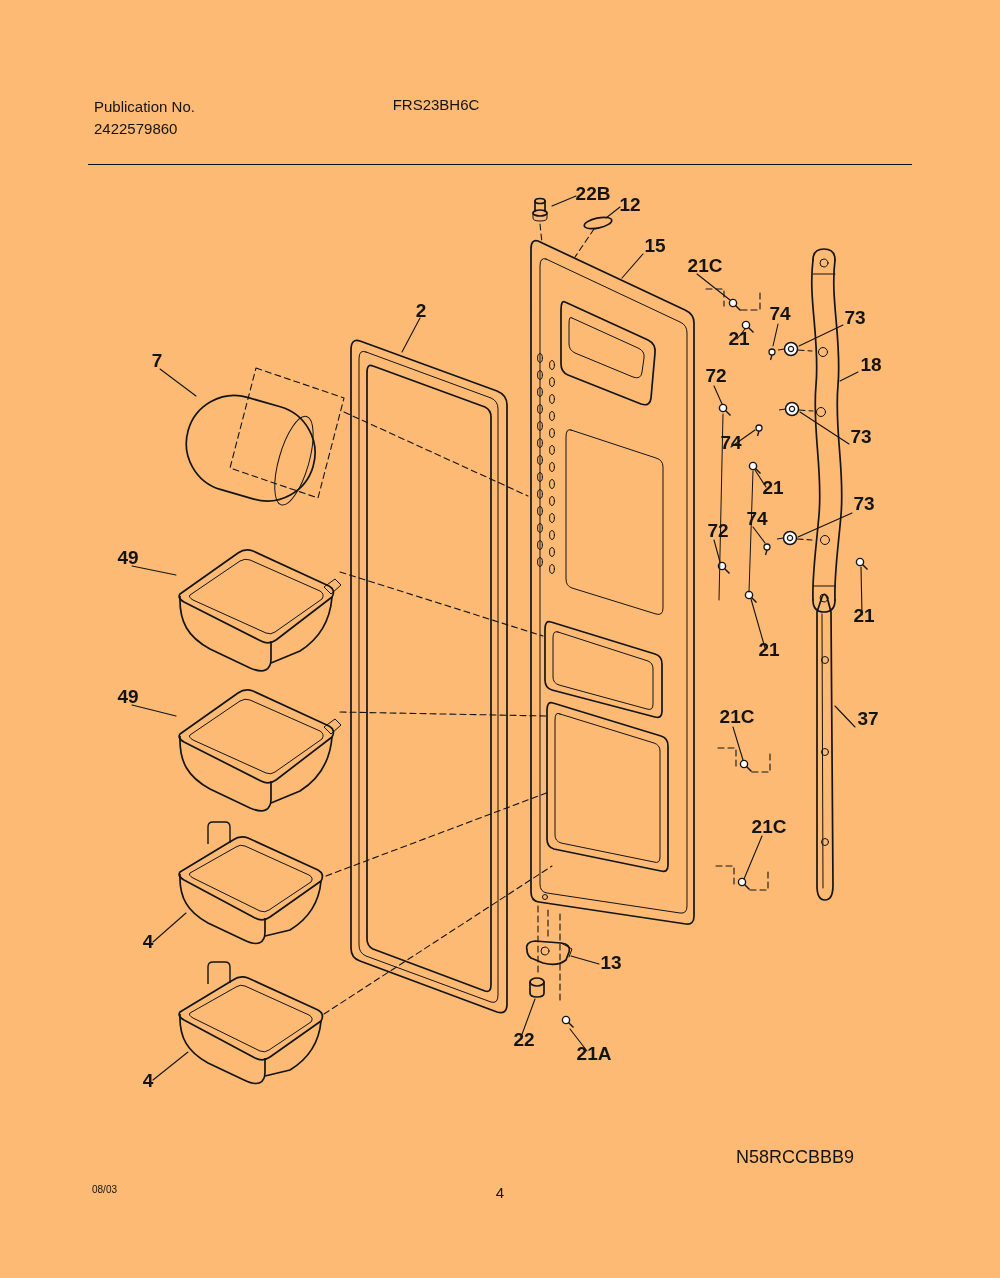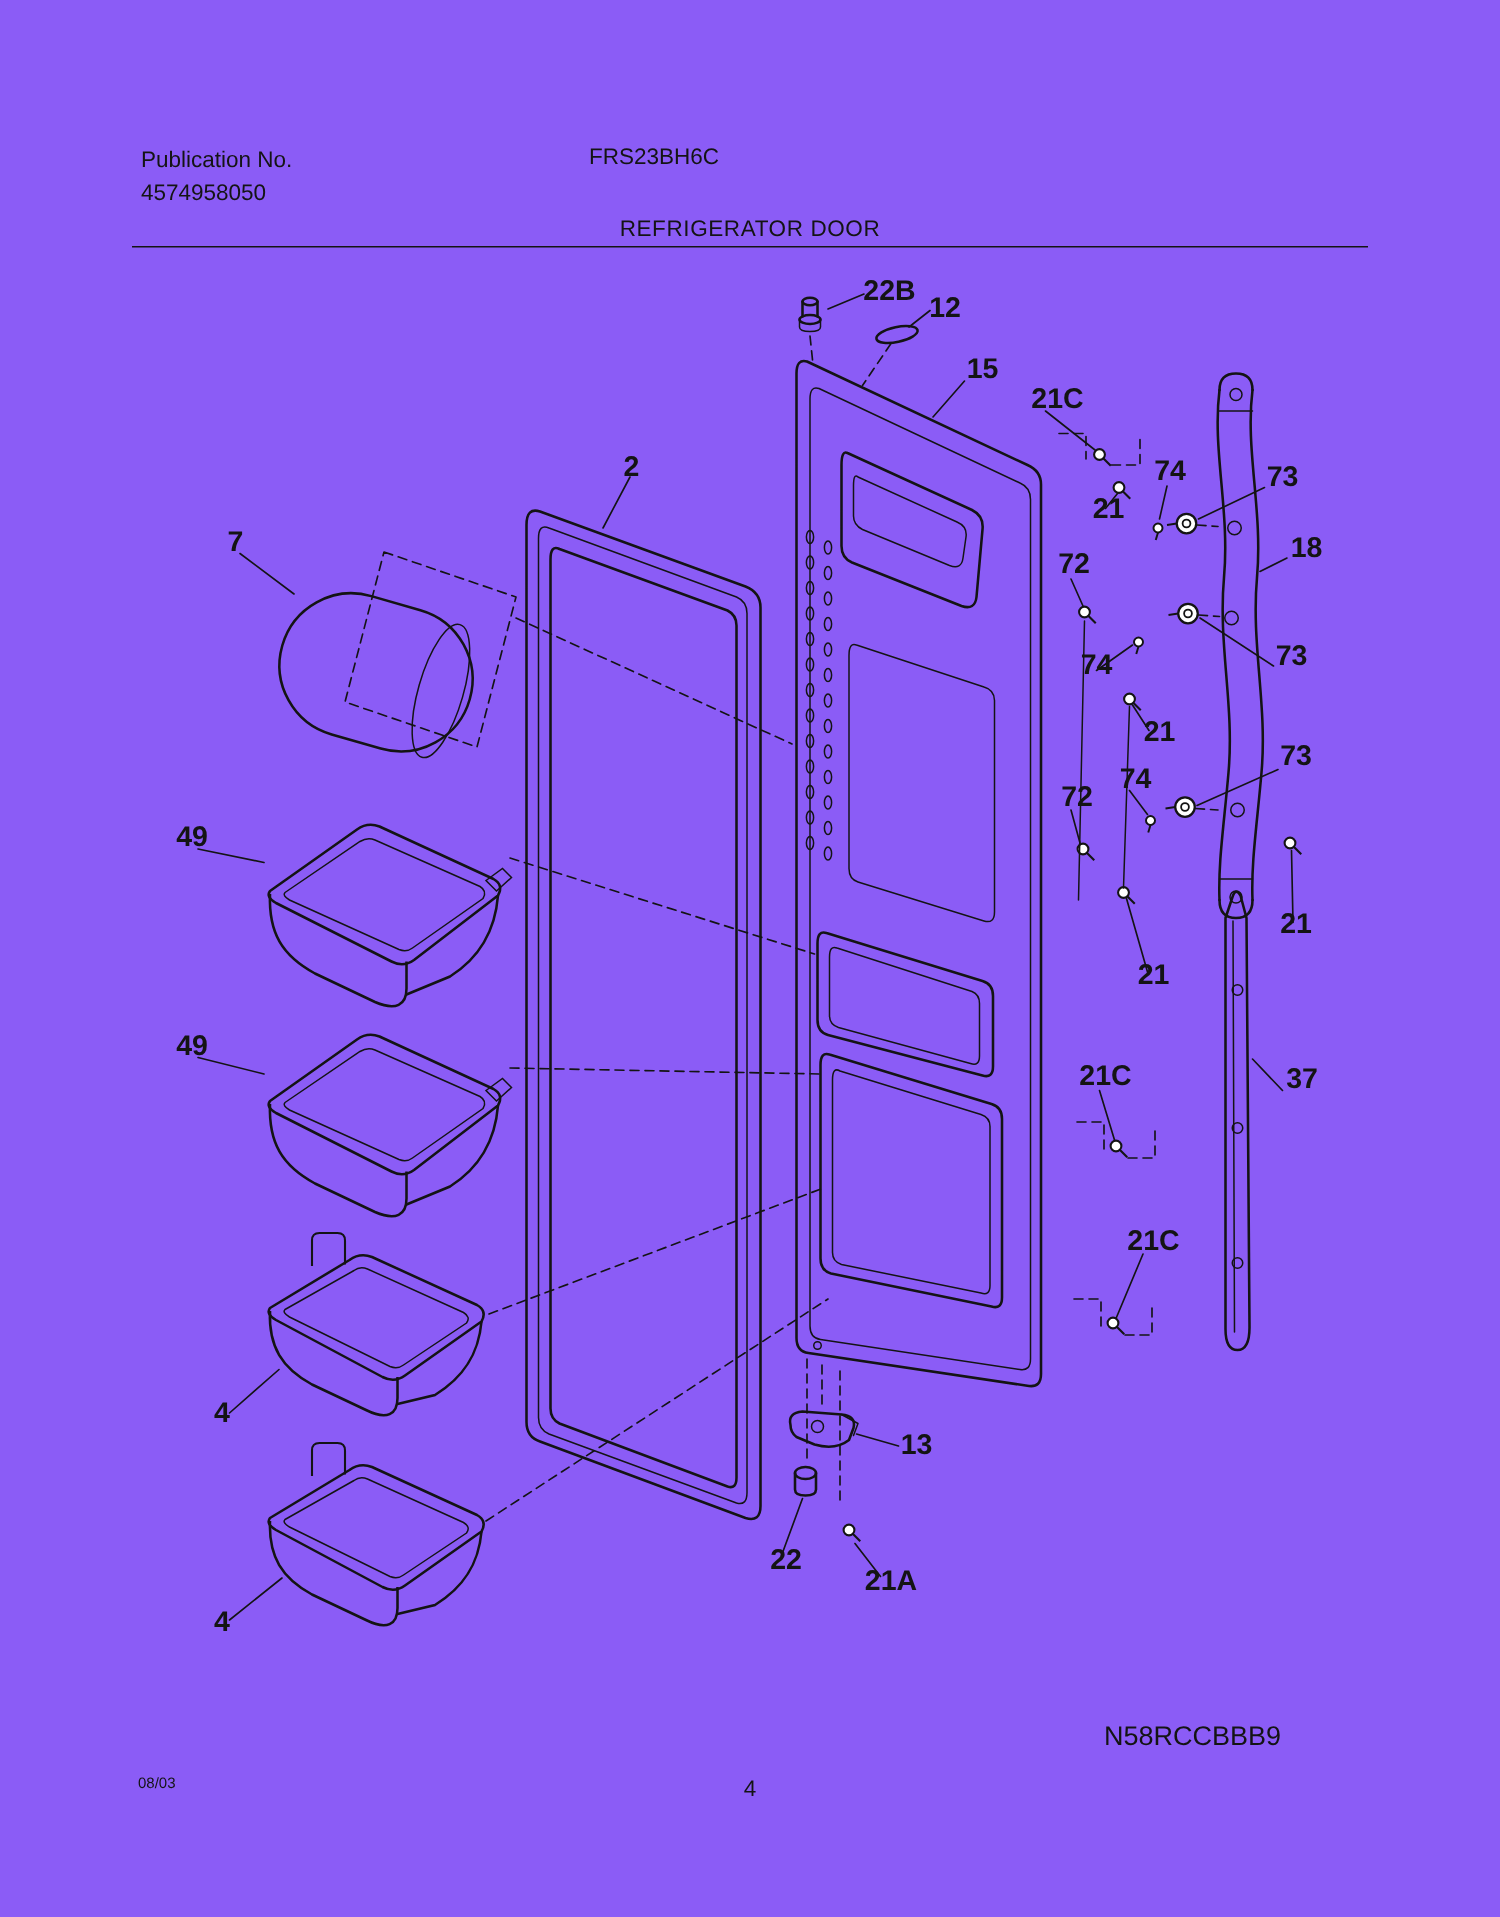--- a/index.html
+++ b/index.html
@@ -1,16 +1,16 @@
 <!DOCTYPE html>
 <html><head>
 <meta charset="utf-8">
 <style>
   html,body{margin:0;padding:0;background:#d9d9d9;}
-  .page{position:relative;width:1000px;height:1278px;margin:0 auto;background:#8b5cf6;
+  .page{position:relative;width:1000px;height:1278px;margin:0 auto;background:#fdba74;
         font-family:"Liberation Sans",sans-serif;color:#141414;overflow:hidden;}
   .hdr-pub{position:absolute;left:94px;top:96px;font-size:15px;line-height:22px;}
   .hdr-model{position:absolute;left:0;top:96px;width:872px;text-align:center;font-size:15px;}
   .title{position:absolute;left:0;top:144px;width:1000px;text-align:center;font-size:15px;letter-spacing:.4px;}
   .title-rule{position:absolute;left:88px;top:164px;width:824px;border-top:1.6px solid #141414;height:0;}
   .diagram-code{position:absolute;left:736px;top:1147px;font-size:18px;}
   .ftr-date{position:absolute;left:92px;top:1184px;font-size:10px;}
   .ftr-page{position:absolute;left:0;top:1184px;width:1000px;text-align:center;font-size:15px;}
   svg.diagram{position:absolute;left:0;top:0;}
   .art path,.art circle,.art ellipse,.art rect,.art line{fill:none;stroke:#141414;stroke-width:1.7;stroke-linejoin:round;stroke-linecap:round;}
@@ -19,24 +19,23 @@
   .art .dash{stroke-width:1.1;stroke-dasharray:6 4;}
   .callouts text{font-family:"Liberation Sans",sans-serif;font-size:19px;font-weight:bold;fill:#141414;text-anchor:middle;}
 </style>
 </head>
 <body>
 
 <div class="page">
 
   <div class="hdr-pub">
     <div>Publication No.</div>
-    <div>4574958050</div>
+    <div>2422579860</div>
   </div>
   <div class="hdr-model">FRS23BH6C</div>
-  <div class="title">REFRIGERATOR DOOR</div>
   <div class="title-rule"></div>
 
   <svg class="diagram" width="1000" height="1278" viewBox="0 0 1000 1278" xmlns="http://www.w3.org/2000/svg">
 
     <defs>
       <g id="bin-deep">
         <path fill="none" stroke="#141414" stroke-width="1.7" stroke-linejoin="round" d="M4 54 L62 13 Q69 8 77 11 L153 46 Q160 50 156 57 L100 100 Q93 105 85 101 L8 62 Q1 58 4 54 Z"></path>
         <path fill="none" stroke="#141414" stroke-width="1" d="M14 55 L64 21 Q69 18 74 20 L144 51 Q149 54 146 59 L99 92 Q95 95 90 93 L17 60 Q12 57 14 55 Z"></path>
         <path fill="none" stroke="#141414" stroke-width="1.7" d="M4 56 C3 82 12 97 34 109 L74 128 C88 134 95 130 95 119 L95 101"></path>
         <path fill="none" stroke="#141414" stroke-width="1.7" d="M156 57 C154 82 143 99 124 111 L95 123"></path>

